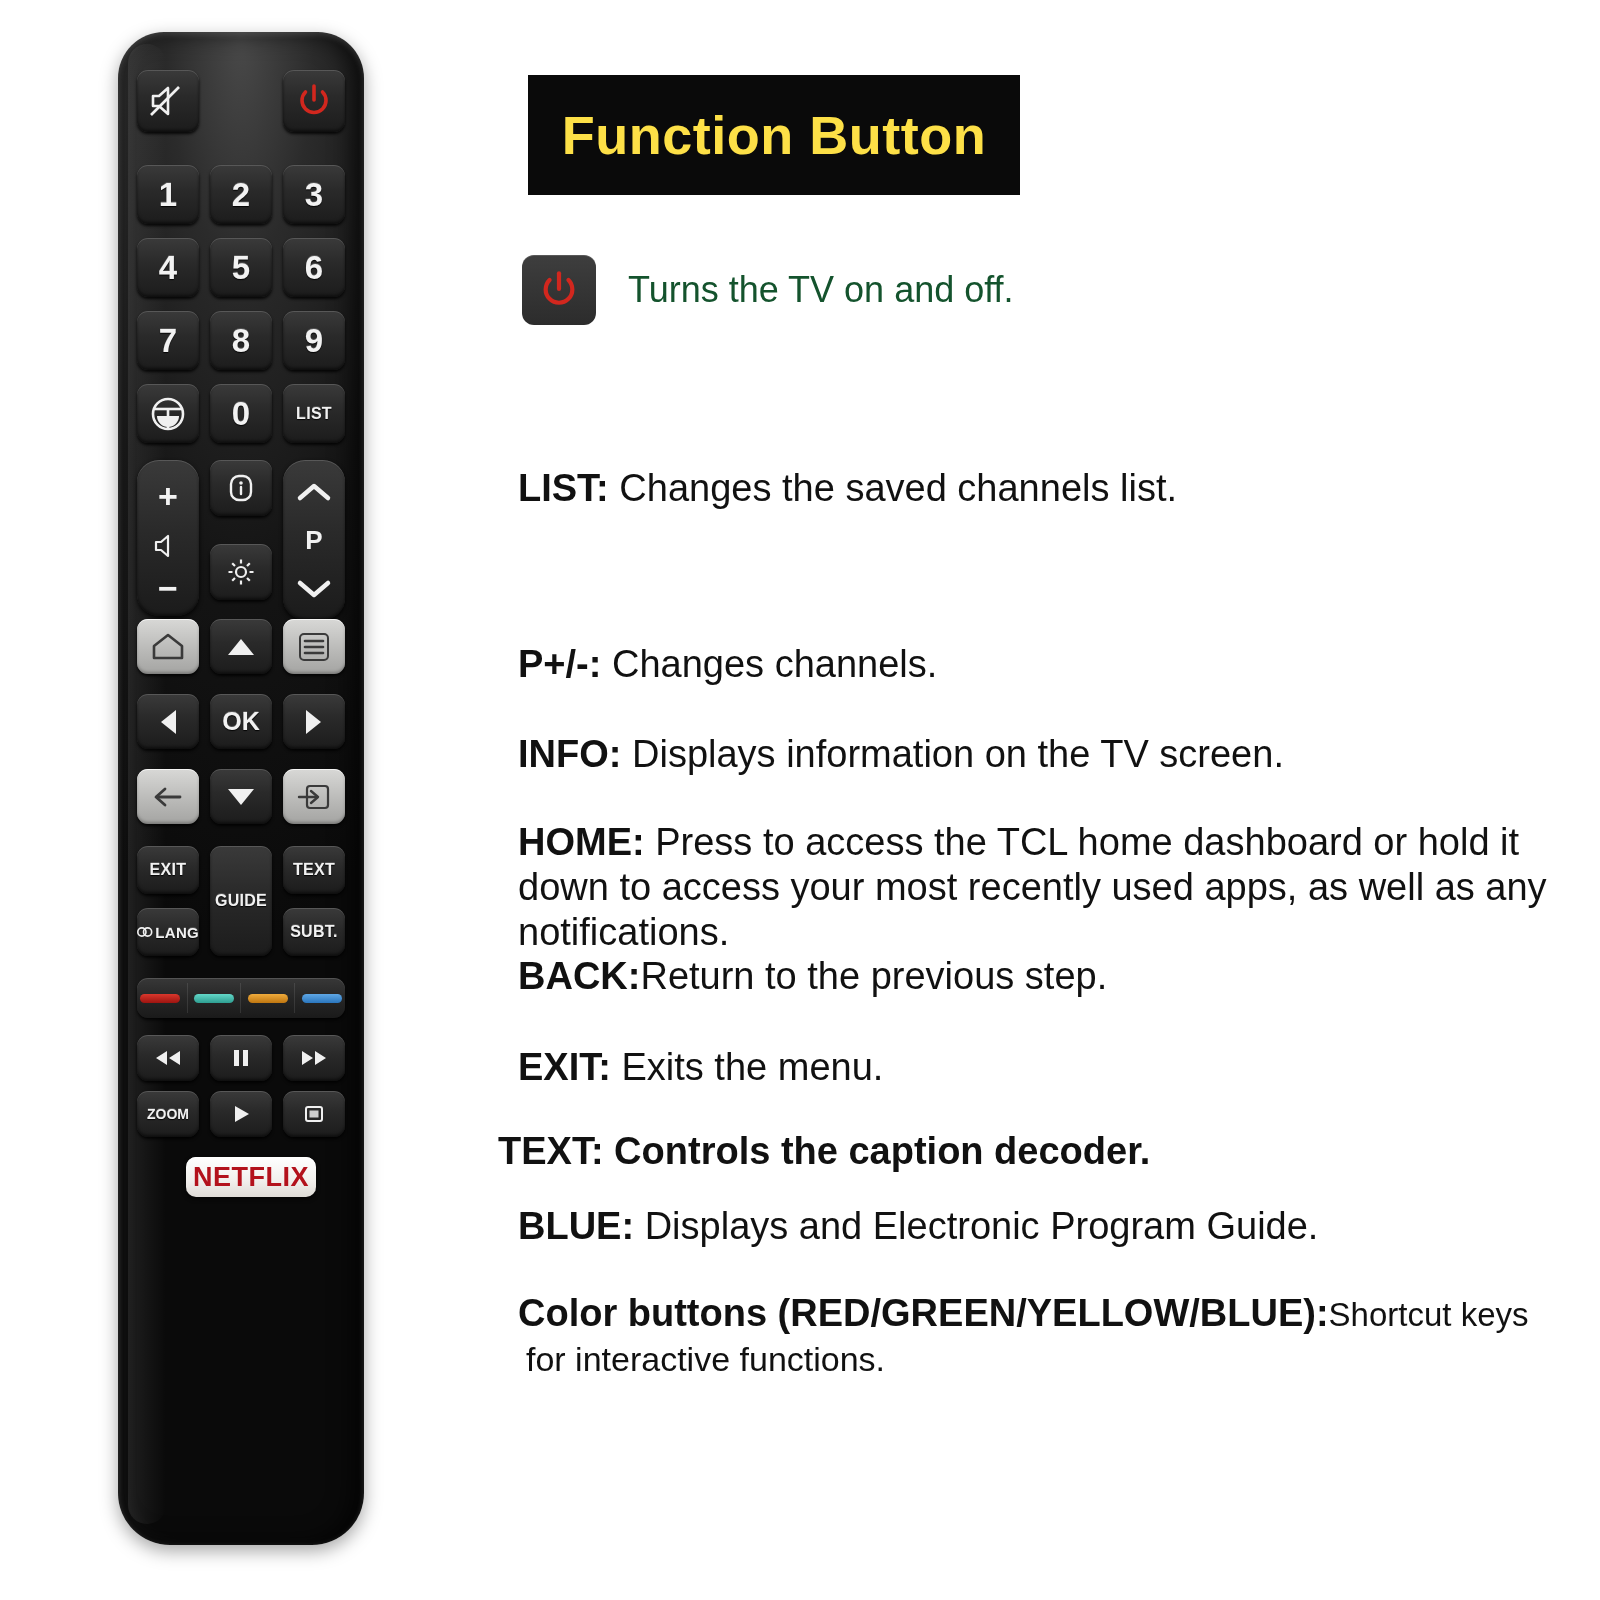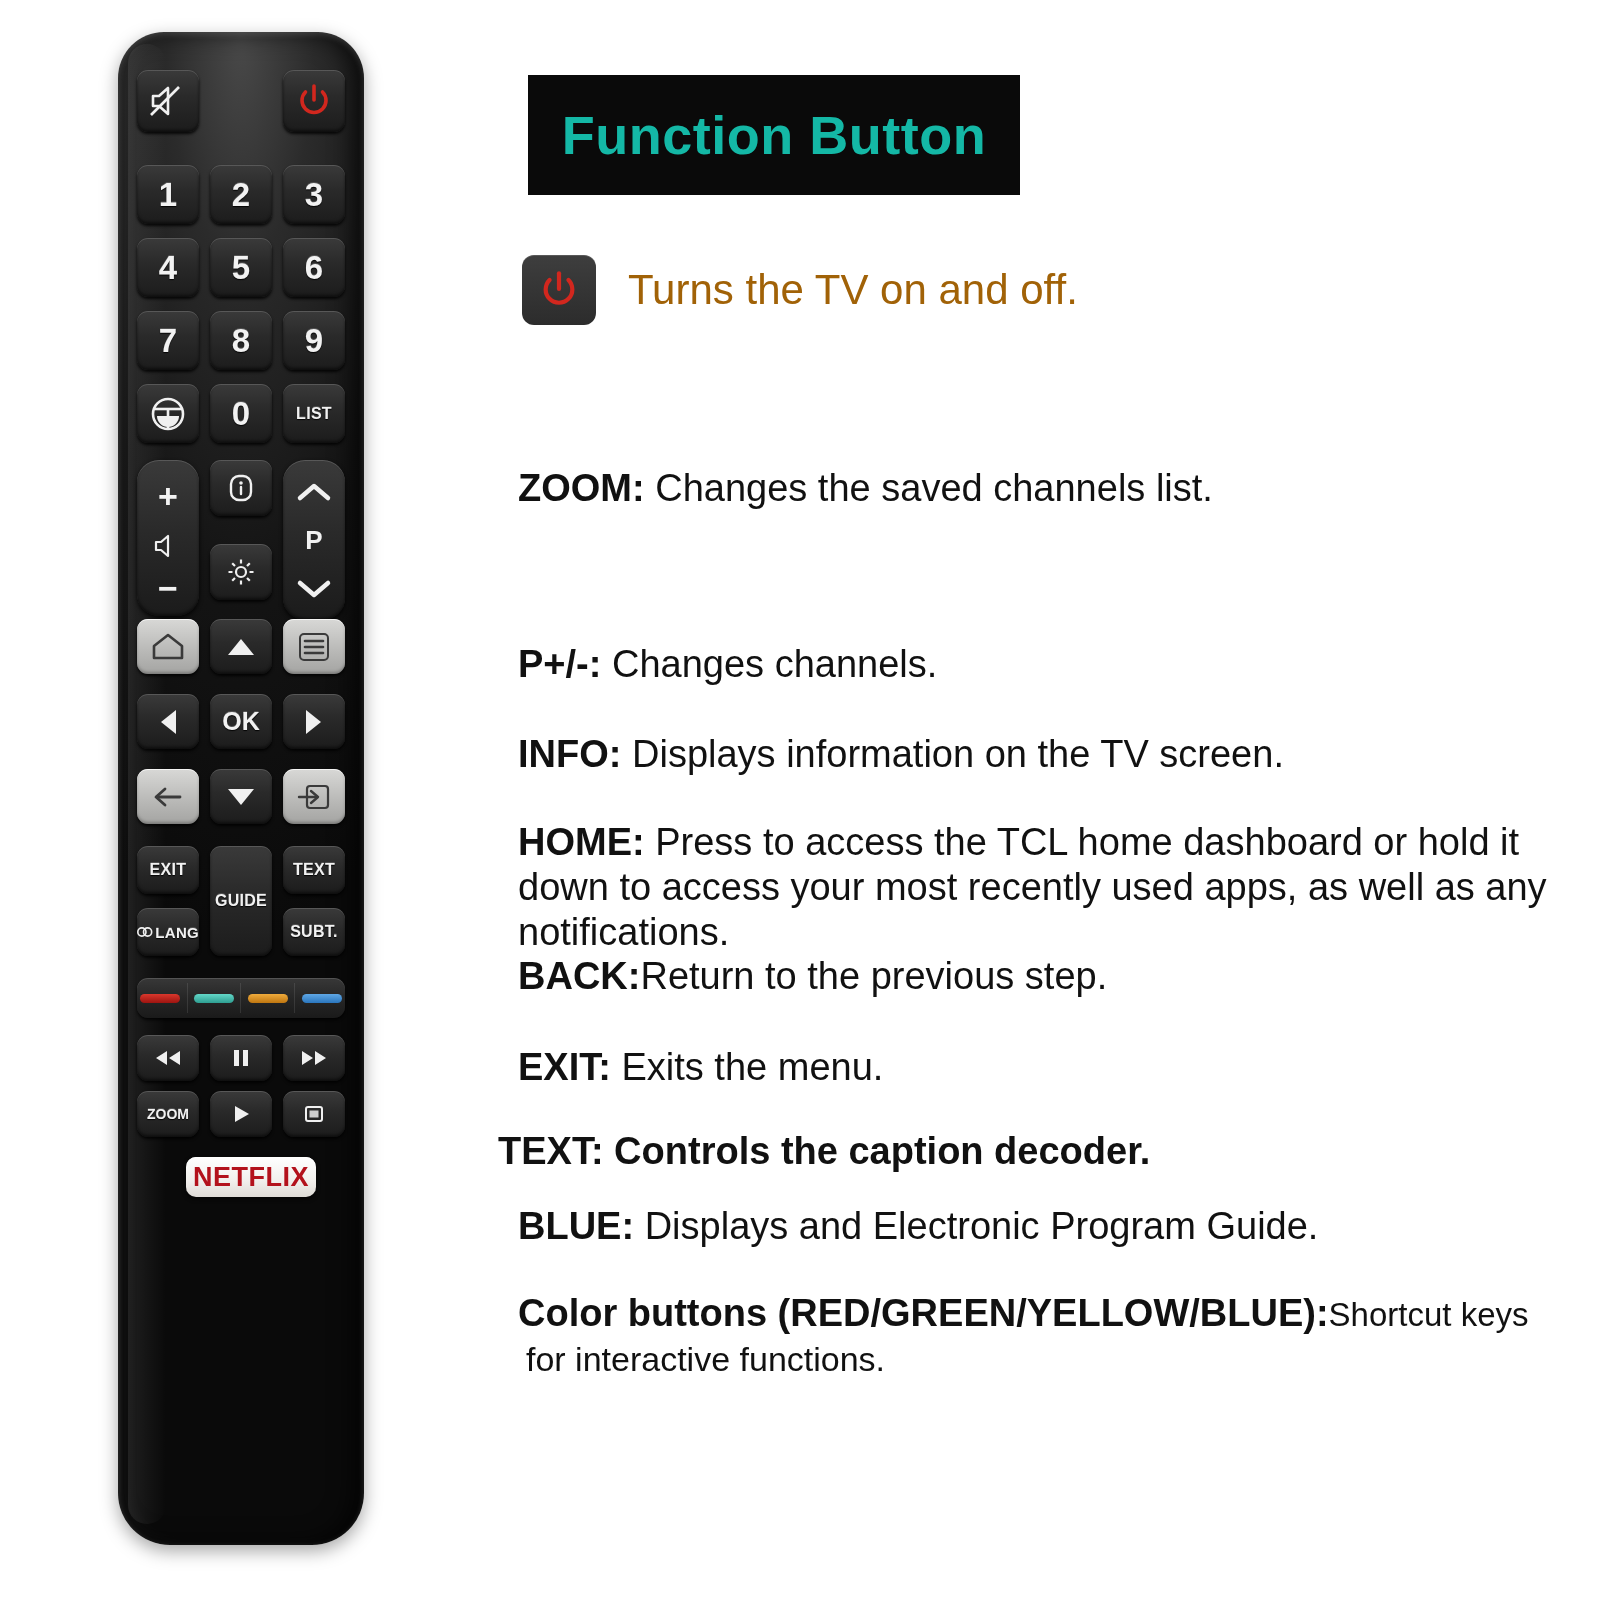--- a/index.html
+++ b/index.html
@@ -90,32 +90,32 @@
 
   svg{display:block;}
 
   
   #right-col{position:absolute;left:470px;top:0;width:1130px;height:1600px;}
   #title-bar{
     position:absolute;left:58px;top:75px;width:492px;height:120px;
     background:#0a0a0a;display:flex;align-items:center;justify-content:center;
   }
   #title-bar span{
-    color:#14b8a6;font-size:54px;font-weight:bold;letter-spacing:.5px;
+    color:#fde047;font-size:54px;font-weight:bold;letter-spacing:.5px;
     font-family:"Liberation Sans", sans-serif;
   }
 
   .power-row{position:absolute;left:52px;top:255px;display:flex;align-items:center;}
   #power-chip{
     width:74px;height:70px;border-radius:12px;
     background:linear-gradient(180deg,#3e3e3e,#2c2c2c);
     display:flex;align-items:center;justify-content:center;
     box-shadow:inset 0 1px 0 rgba(255,255,255,.14);
   }
-  .power-row .desc{margin-left:32px;font-size:42px;color:#a16207;font-weight:normal;}
+  .power-row .desc{margin-left:32px;font-size:36px;color:#14532d;font-weight:normal;}
 
   .line{position:absolute;color:#111;font-family:"Liberation Sans", sans-serif;}
   .line b{font-weight:bold;}
   .line .d{font-weight:normal;}
 </style>
 </head>
 <body>
 
 <div id="remote-wrap">
   <div id="remote-body">
@@ -352,21 +352,21 @@
       <svg width="40" height="40" viewBox="0 0 36 36">
         <path d="M9.5 9 A12 12 0 1 0 26.5 9" fill="none" stroke="#d2271e" stroke-width="3.8" stroke-linecap="round"></path>
         <line x1="18" y1="3" x2="18" y2="17" stroke="#d2271e" stroke-width="3.8" stroke-linecap="round"></line>
       </svg>
     </div>
     <div class="desc">Turns the TV on and off.</div>
   </div>
 
 
   <div class="line" style="left:48px;top:467px;font-size:38px;">
-    <b>ZOOM:</b><span class="d"> Changes the saved channels list.</span>
+    <b>LIST:</b><span class="d"> Changes the saved channels list.</span>
   </div>
 
 
   <div class="line" style="left:48px;top:643px;font-size:38px;">
     <b>P+/-:</b><span class="d"> Changes channels.</span>
   </div>
 
   <div class="line" style="left:48px;top:733px;font-size:38px;">
     <b>INFO:</b><span class="d"> Displays information on the TV screen.</span>
   </div>

